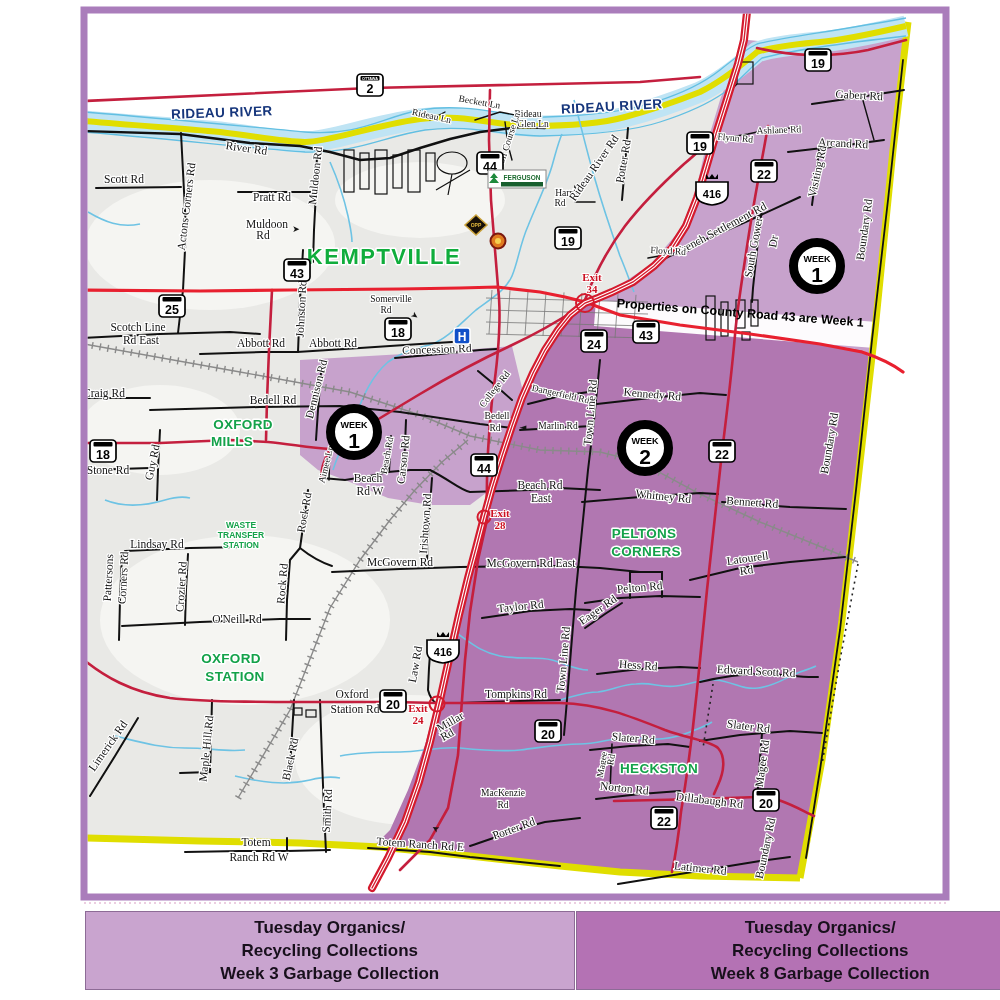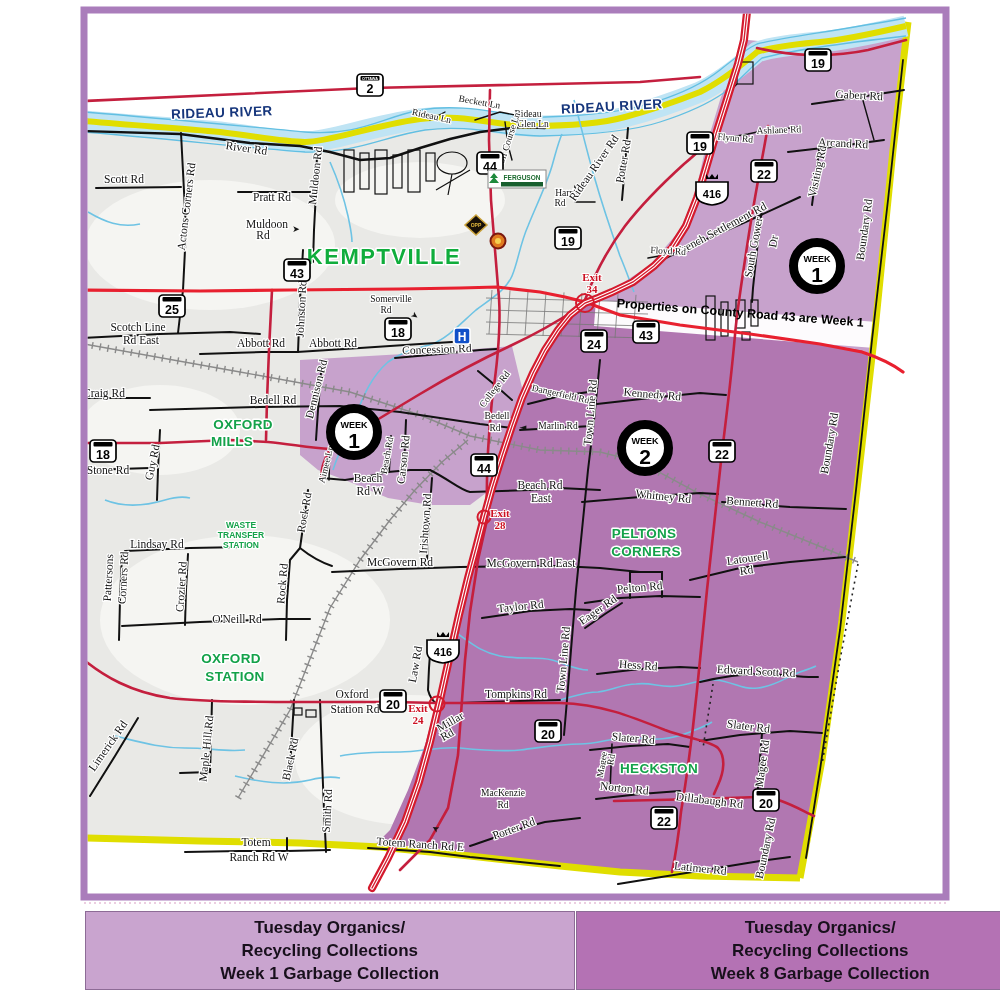--- a/index.html
+++ b/index.html
@@ -517,21 +517,21 @@
 
   <line x1="84" y1="903" x2="946" y2="903" stroke="#e6bfd8" stroke-width="1.5" stroke-dasharray="2 3"></line>
 
   <rect x="84" y="10" width="862" height="887" fill="none" stroke="#aa7dbb" stroke-width="7"></rect>
 </svg>
 
 <div class="legend-row">
   <div class="panel" style="background: rgb(201, 164, 207);">
     <div>Tuesday Organics/</div>
     <div>Recycling Collections</div>
-    <div>Week 1 Garbage Collection</div>
+    <div>Week 3 Garbage Collection</div>
   </div>
   <div class="panel" style="background: rgb(180, 114, 180);">
     <div>Tuesday Organics/</div>
     <div>Recycling Collections</div>
     <div>Week 8 Garbage Collection</div>
   </div>
 </div>
 </div>
 
 </body></html>

